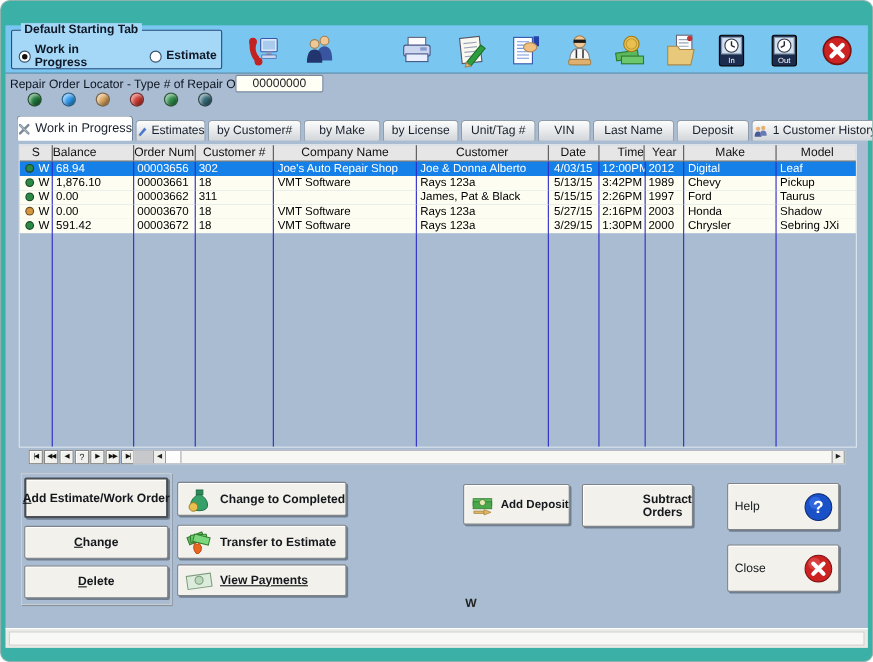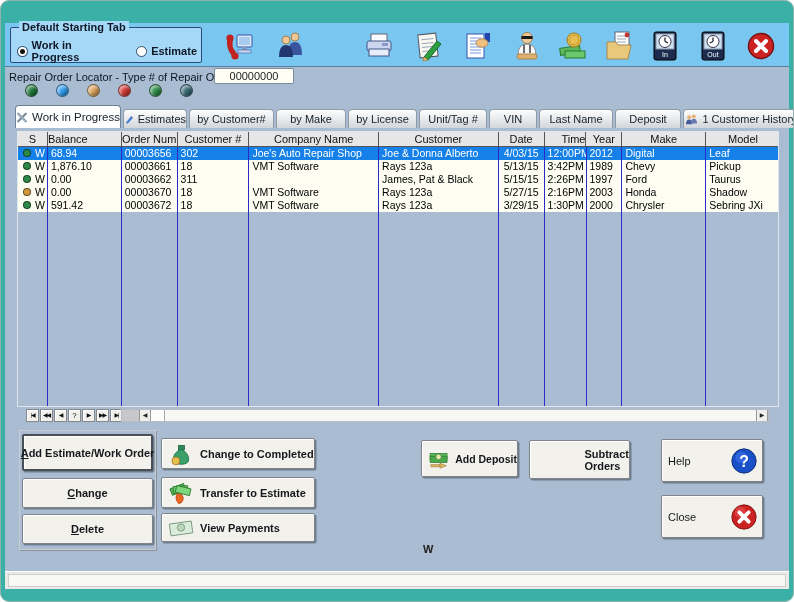--- a/index.html
+++ b/index.html
@@ -414,21 +414,21 @@
     </div>
     <div class="pbtn iconbtn" style="left:156px; top:410px; width:154px; height:31px;">
       <svg width="26" height="24" viewBox="0 0 28 28">
         <rect x="2" y="6" width="17" height="8" fill="#5cb85c" stroke="#2d7a2d" transform="rotate(-22 10 10)"></rect>
         <rect x="5" y="6" width="17" height="8" fill="#6cc86c" stroke="#2d7a2d" transform="rotate(-4 13 10)"></rect>
         <rect x="8" y="7" width="17" height="8" fill="#7cd87c" stroke="#2d7a2d" transform="rotate(14 16 11)"></rect>
         <path d="M11 26 Q6 20 10 14 Q11 18 14 15 Q18 19 16 23 Q14 27 11 26 Z" fill="#e86820" stroke="#b84410"></path>
       </svg>
       <span class="lbl">Transfer to Estimate</span>
     </div>
-    <div class="pbtn iconbtn" style="left:156px; top:446px; width:154px; height:29px;">
+    <div class="pbtn iconbtn" style="left:156px; top:446px; width:154px; height:29px;text-decoration:underline;">
       <svg width="26" height="22" viewBox="0 0 28 24">
         <rect x="2" y="6" width="24" height="13" fill="#dcecdc" stroke="#7a9a7a" transform="rotate(-8 14 12)"></rect>
         <circle cx="14" cy="11.5" r="4" fill="#bcd8bc" stroke="#7a9a7a"></circle>
       </svg>
       <span class="lbl">View Payments</span>
     </div>
 
     <div class="pbtn iconbtn" style="left:416px; top:373px; width:97px; height:37px; font-size:10.5px;">
       <svg width="30" height="26" viewBox="0 0 30 28">
         <rect x="3" y="6" width="24" height="9" fill="#5cb85c" stroke="#2d7a2d"></rect>

